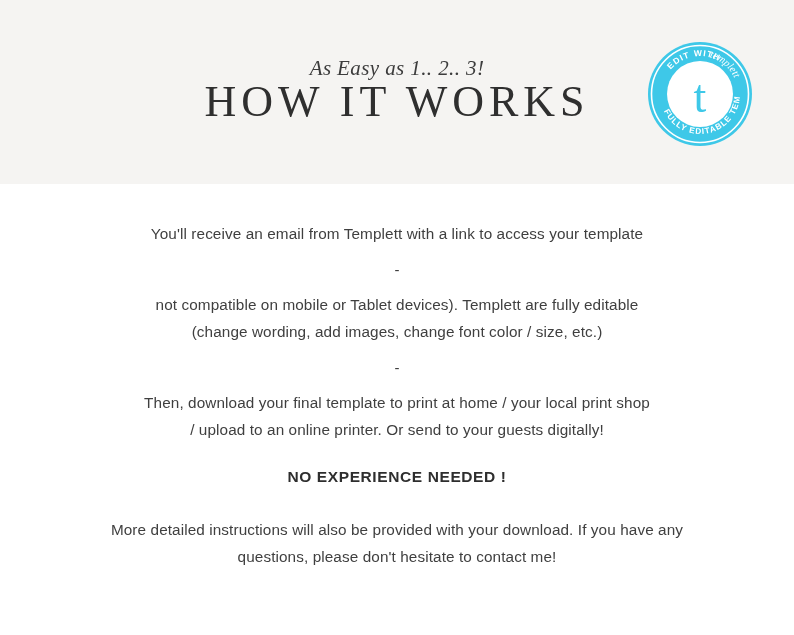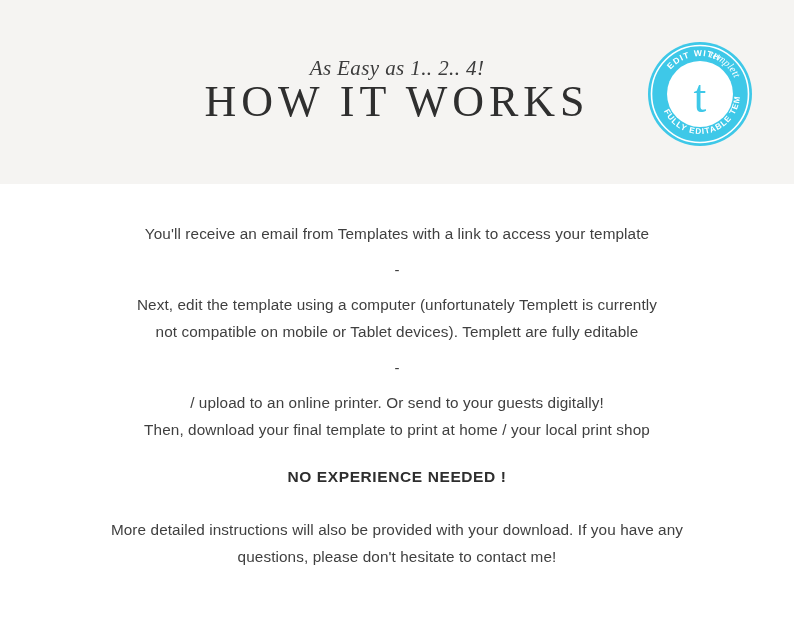--- a/index.html
+++ b/index.html
@@ -96,21 +96,21 @@
     max-width: 660px;
   }
 </style>
 </head>
 <body>
 
 <div class="page">
 
   <div class="header-band">
     <div class="header-inner">
-      <div class="eyebrow">As Easy as 1.. 2.. 4!</div>
+      <div class="eyebrow">As Easy as 1.. 2.. 3!</div>
       <div class="main-title">HOW IT WORKS</div>
     </div>
 
     <div class="badge">
       <svg width="104" height="104" viewBox="0 0 104 104">
         <defs>
           <path id="topArc" d="M 14,52 A 38,38 0 0 1 90,52" fill="none"></path>
           <path id="botArc" d="M 12,52 A 40,40 0 0 0 92,52" fill="none"></path>
         </defs>
         <circle cx="52" cy="52" r="52" fill="#3ec8e8"></circle>
@@ -125,31 +125,31 @@
         <text font-family="Liberation Sans, sans-serif" font-size="8.2" font-weight="bold" fill="#ffffff" letter-spacing="1">
           <textPath href="#botArc" startOffset="14%">FULLY EDITABLE TEMPLATE</textPath>
         </text>
         <text x="52" y="70" text-anchor="middle" font-family="Liberation Serif, serif" font-size="46" fill="#3ec8e8">t</text>
       </svg>
     </div>
   </div>
 
   <div class="body-area">
 
-    <p class="para">You'll receive an email from Templates with a link to access your template</p>
+    <p class="para">You'll receive an email from Templett with a link to access your template</p>
 
     <div class="sep">-</div>
 
-    <p class="para">Next, edit the template using a computer (unfortunately Templett is currently</p>
     <p class="para">not compatible on mobile or Tablet devices). Templett are fully editable</p>
+    <p class="para">(change wording, add images, change font color / size, etc.)</p>
 
     <div class="sep">-</div>
 
+    <p class="para">Then, download your final template to print at home / your local print shop</p>
     <p class="para">/ upload to an online printer. Or send to your guests digitally!</p>
-    <p class="para">Then, download your final template to print at home / your local print shop</p>
 
     <p class="para emphasis">NO EXPERIENCE NEEDED !</p>
 
     <p class="para last-para">More detailed instructions will also be provided with your download. If you have any</p>
     <p class="para">questions, please don't hesitate to contact me!</p>
 
   </div>
 
 </div>
 

